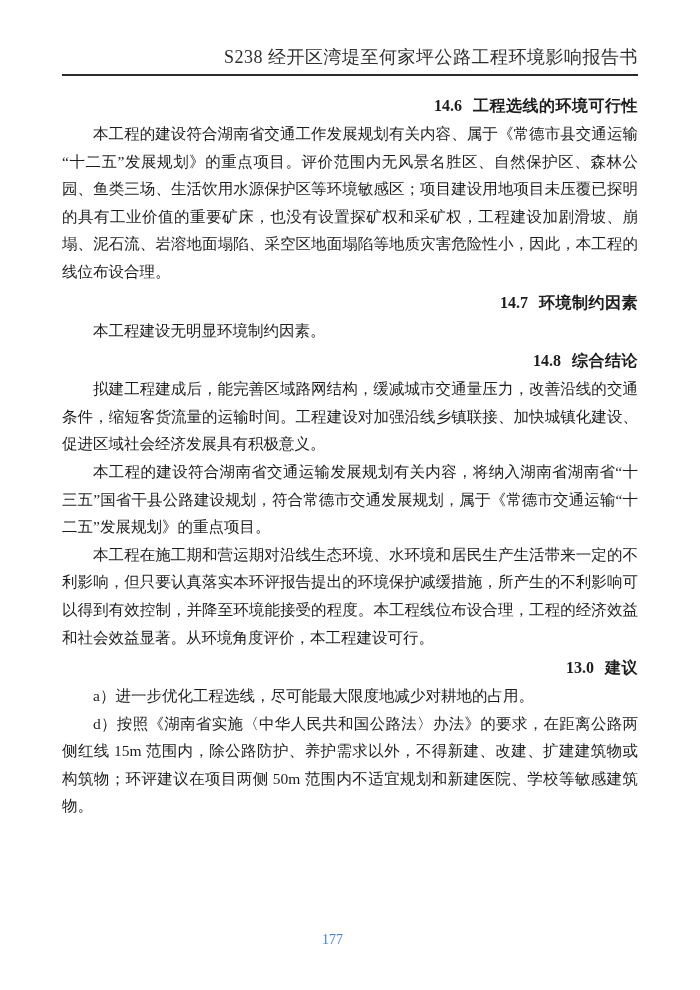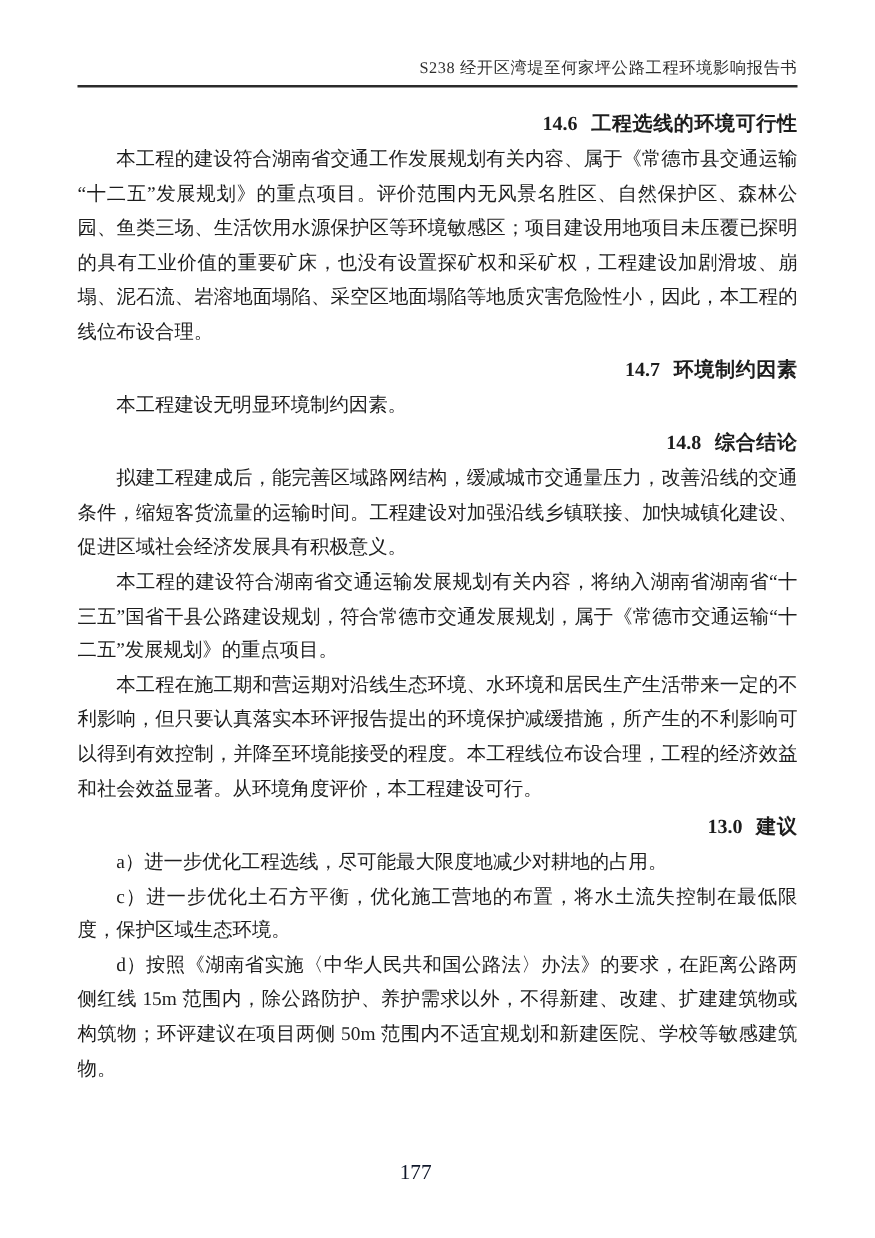--- a/index.html
+++ b/index.html
@@ -18,21 +18,21 @@
   .page {
     padding: 0 62px;
     box-sizing: border-box;
     width: 700px;
   }
   .doc-header {
     padding-top: 45px;
     padding-bottom: 5px;
     border-bottom: 2px solid #2b2b2b;
     text-align: right;
-    font-size: 13px;
+    font-size: 18px;
     color: #2e2e2e;
     letter-spacing: 0.5px;
   }
   .content {
     padding-top: 13px;
     font-size: 15.5px;
     line-height: 27.6px;
     text-align: justify;
   }
   .content p {
@@ -56,22 +56,22 @@
   .section-heading .sec-title {
     font-family: "Liberation Sans", "DejaVu Sans", sans-serif;
     letter-spacing: 0.5px;
   }
   .page-footer {
     position: absolute;
     left: 0;
     bottom: 42px;
     width: 665px;
     text-align: center;
-    font-size: 17px;
-    color: #0f172a;
+    font-size: 14px;
+    color: #3b82f6;
   }
 </style>
 </head>
 <body>
 
 <div class="page">
 
   <div class="doc-header">
     <span>S238 经开区湾堤至何家坪公路工程环境影响报告书</span>
   </div>
@@ -100,21 +100,20 @@
       <p>拟建工程建成后，能完善区域路网结构，缓减城市交通量压力，改善沿线的交通条件，缩短客货流量的运输时间。工程建设对加强沿线乡镇联接、加快城镇化建设、促进区域社会经济发展具有积极意义。</p>
       <p>本工程的建设符合湖南省交通运输发展规划有关内容，将纳入湖南省湖南省“十三五”国省干县公路建设规划，符合常德市交通发展规划，属于《常德市交通运输“十二五”发展规划》的重点项目。</p>
       <p>本工程在施工期和营运期对沿线生态环境、水环境和居民生产生活带来一定的不利影响，但只要认真落实本环评报告提出的环境保护减缓措施，所产生的不利影响可以得到有效控制，并降至环境能接受的程度。本工程线位布设合理，工程的经济效益和社会效益显著。从环境角度评价，本工程建设可行。</p>
     </div>
 
     <div>
       <h2 class="section-heading">
         <span class="sec-num">13.0</span><span class="sec-title">建议</span>
       </h2>
       <p>a）进一步优化工程选线，尽可能最大限度地减少对耕地的占用。</p>
-      <p>c）进一步优化土石方平衡，优化施工营地的布置，将水土流失控制在最低限度，保护区域生态环境。</p>
       <p>d）按照《湖南省实施〈中华人民共和国公路法〉办法》的要求，在距离公路两侧红线 15m 范围内，除公路防护、养护需求以外，不得新建、改建、扩建建筑物或构筑物；环评建议在项目两侧 50m 范围内不适宜规划和新建医院、学校等敏感建筑物。</p>
     </div>
 
   </div>
 </div>
 
 <div class="page-footer">
   <span>177</span>
 </div>
 

